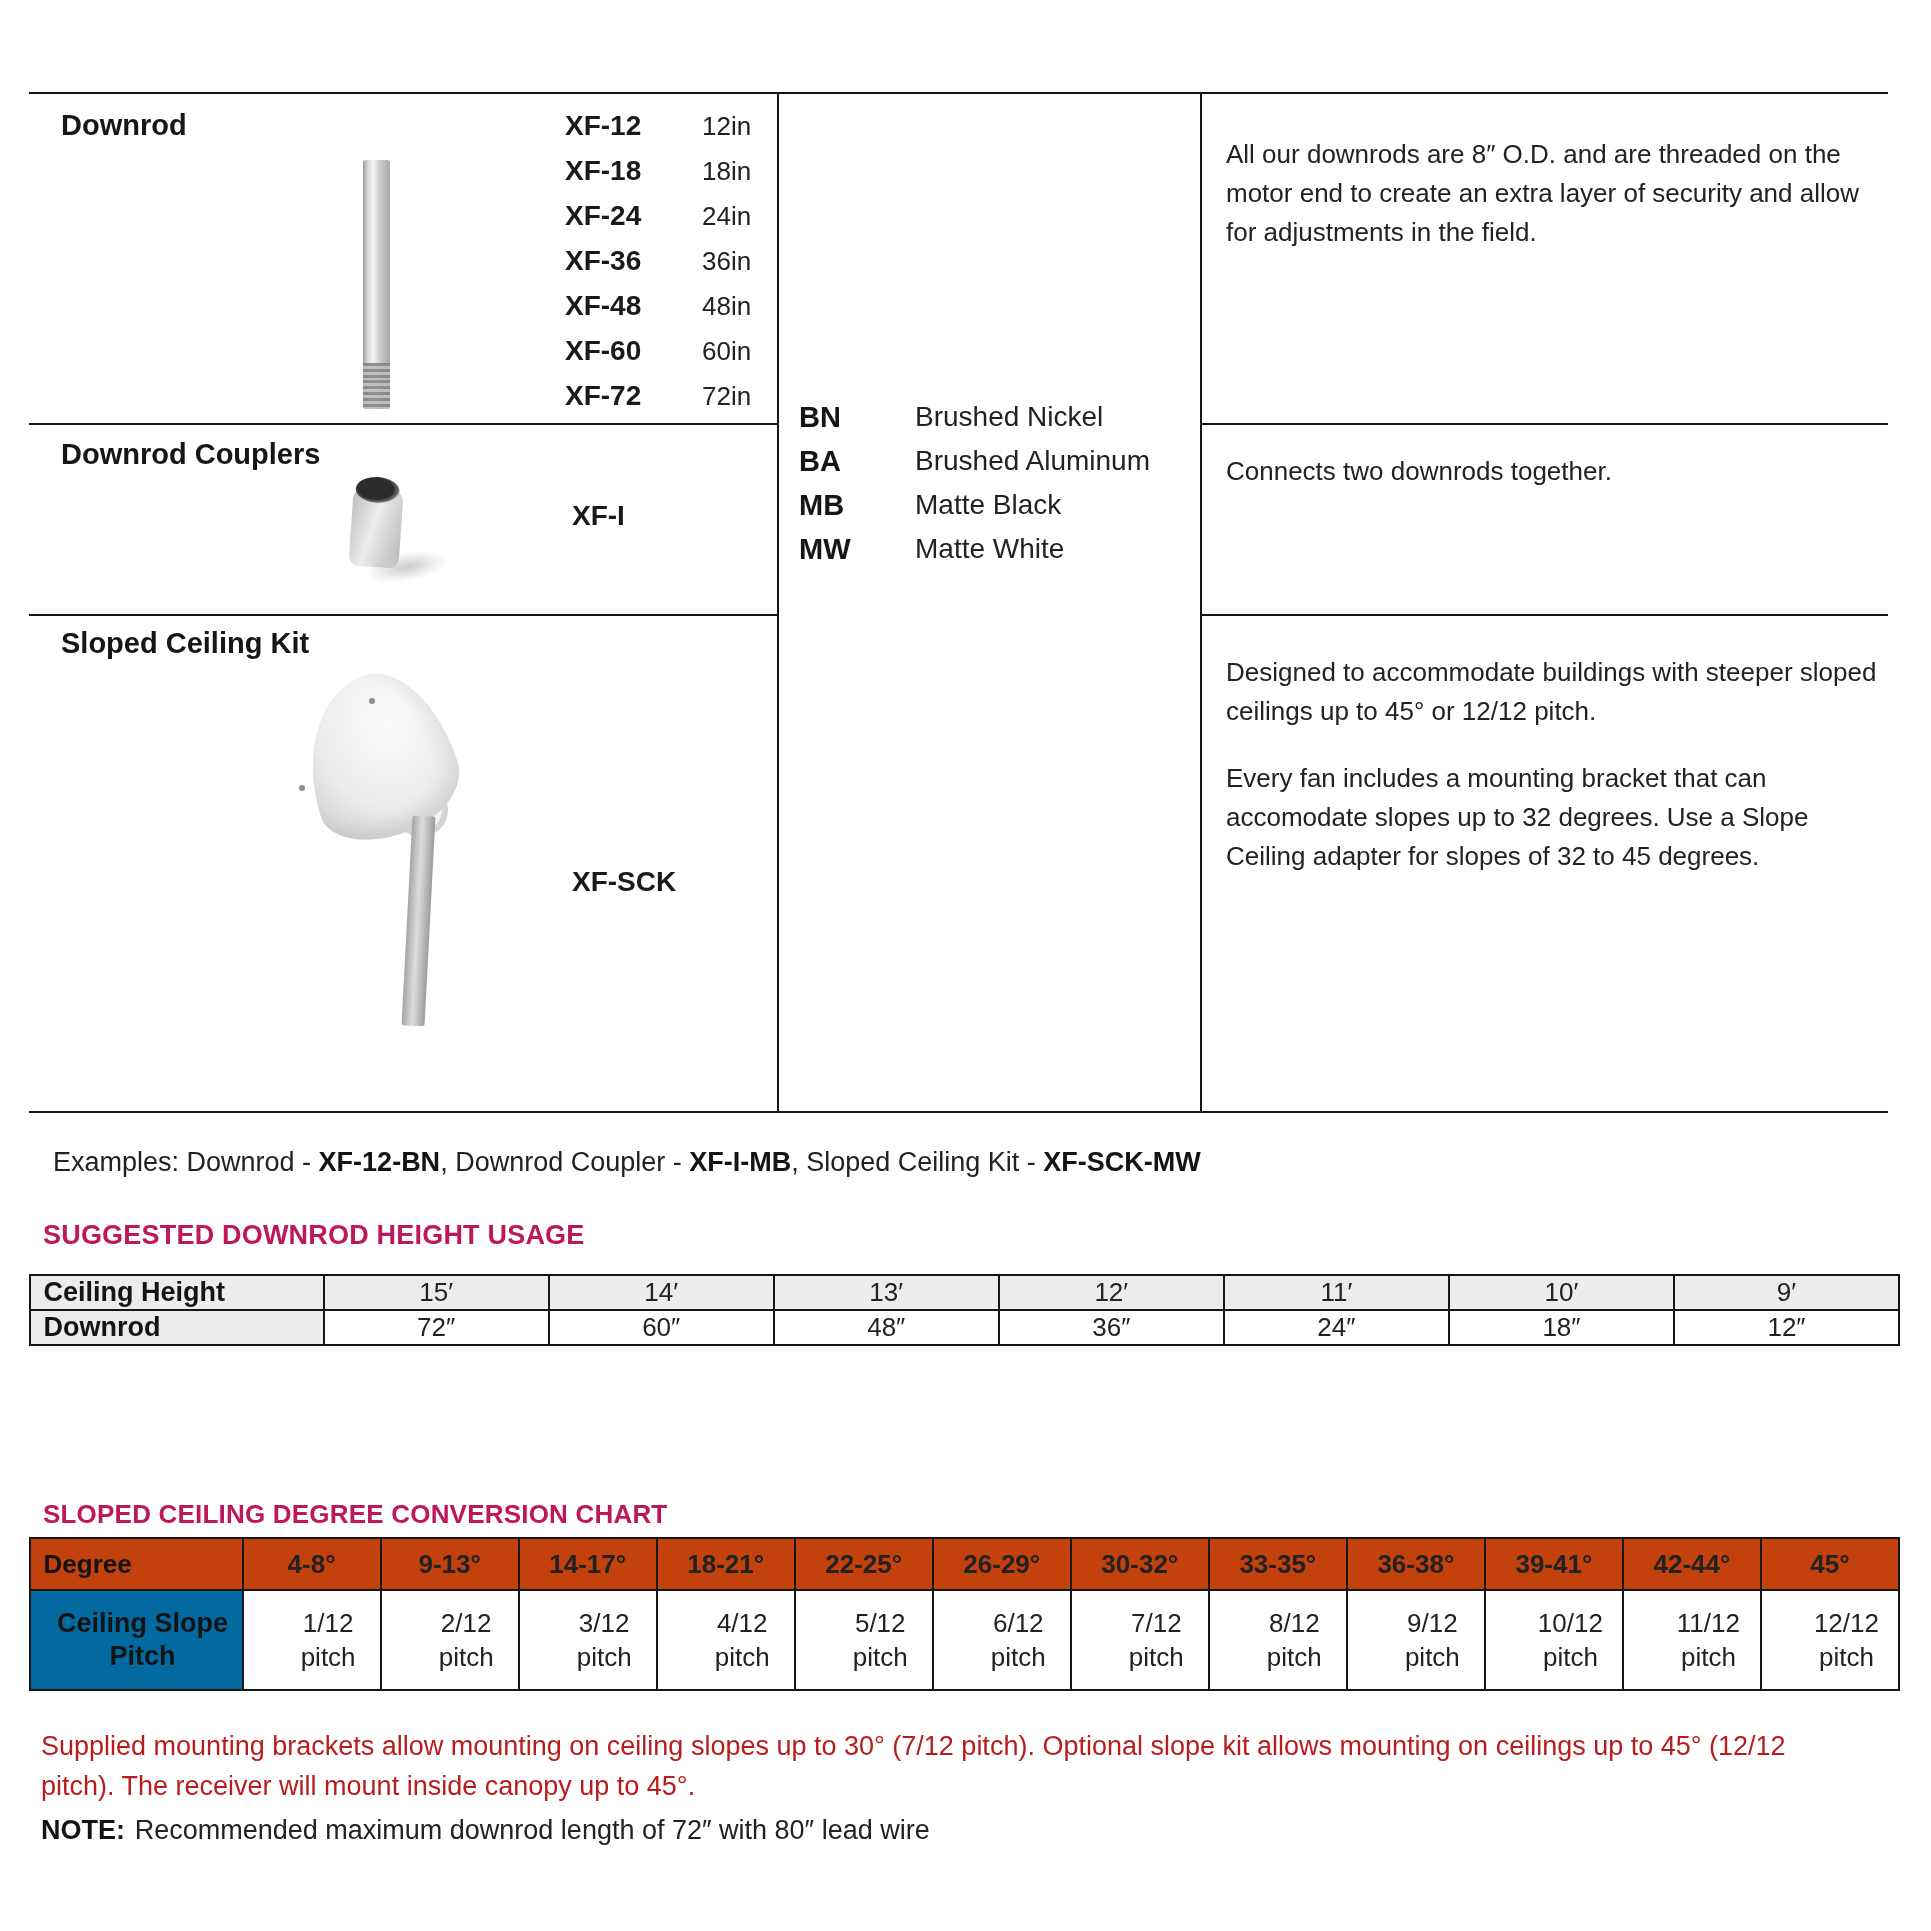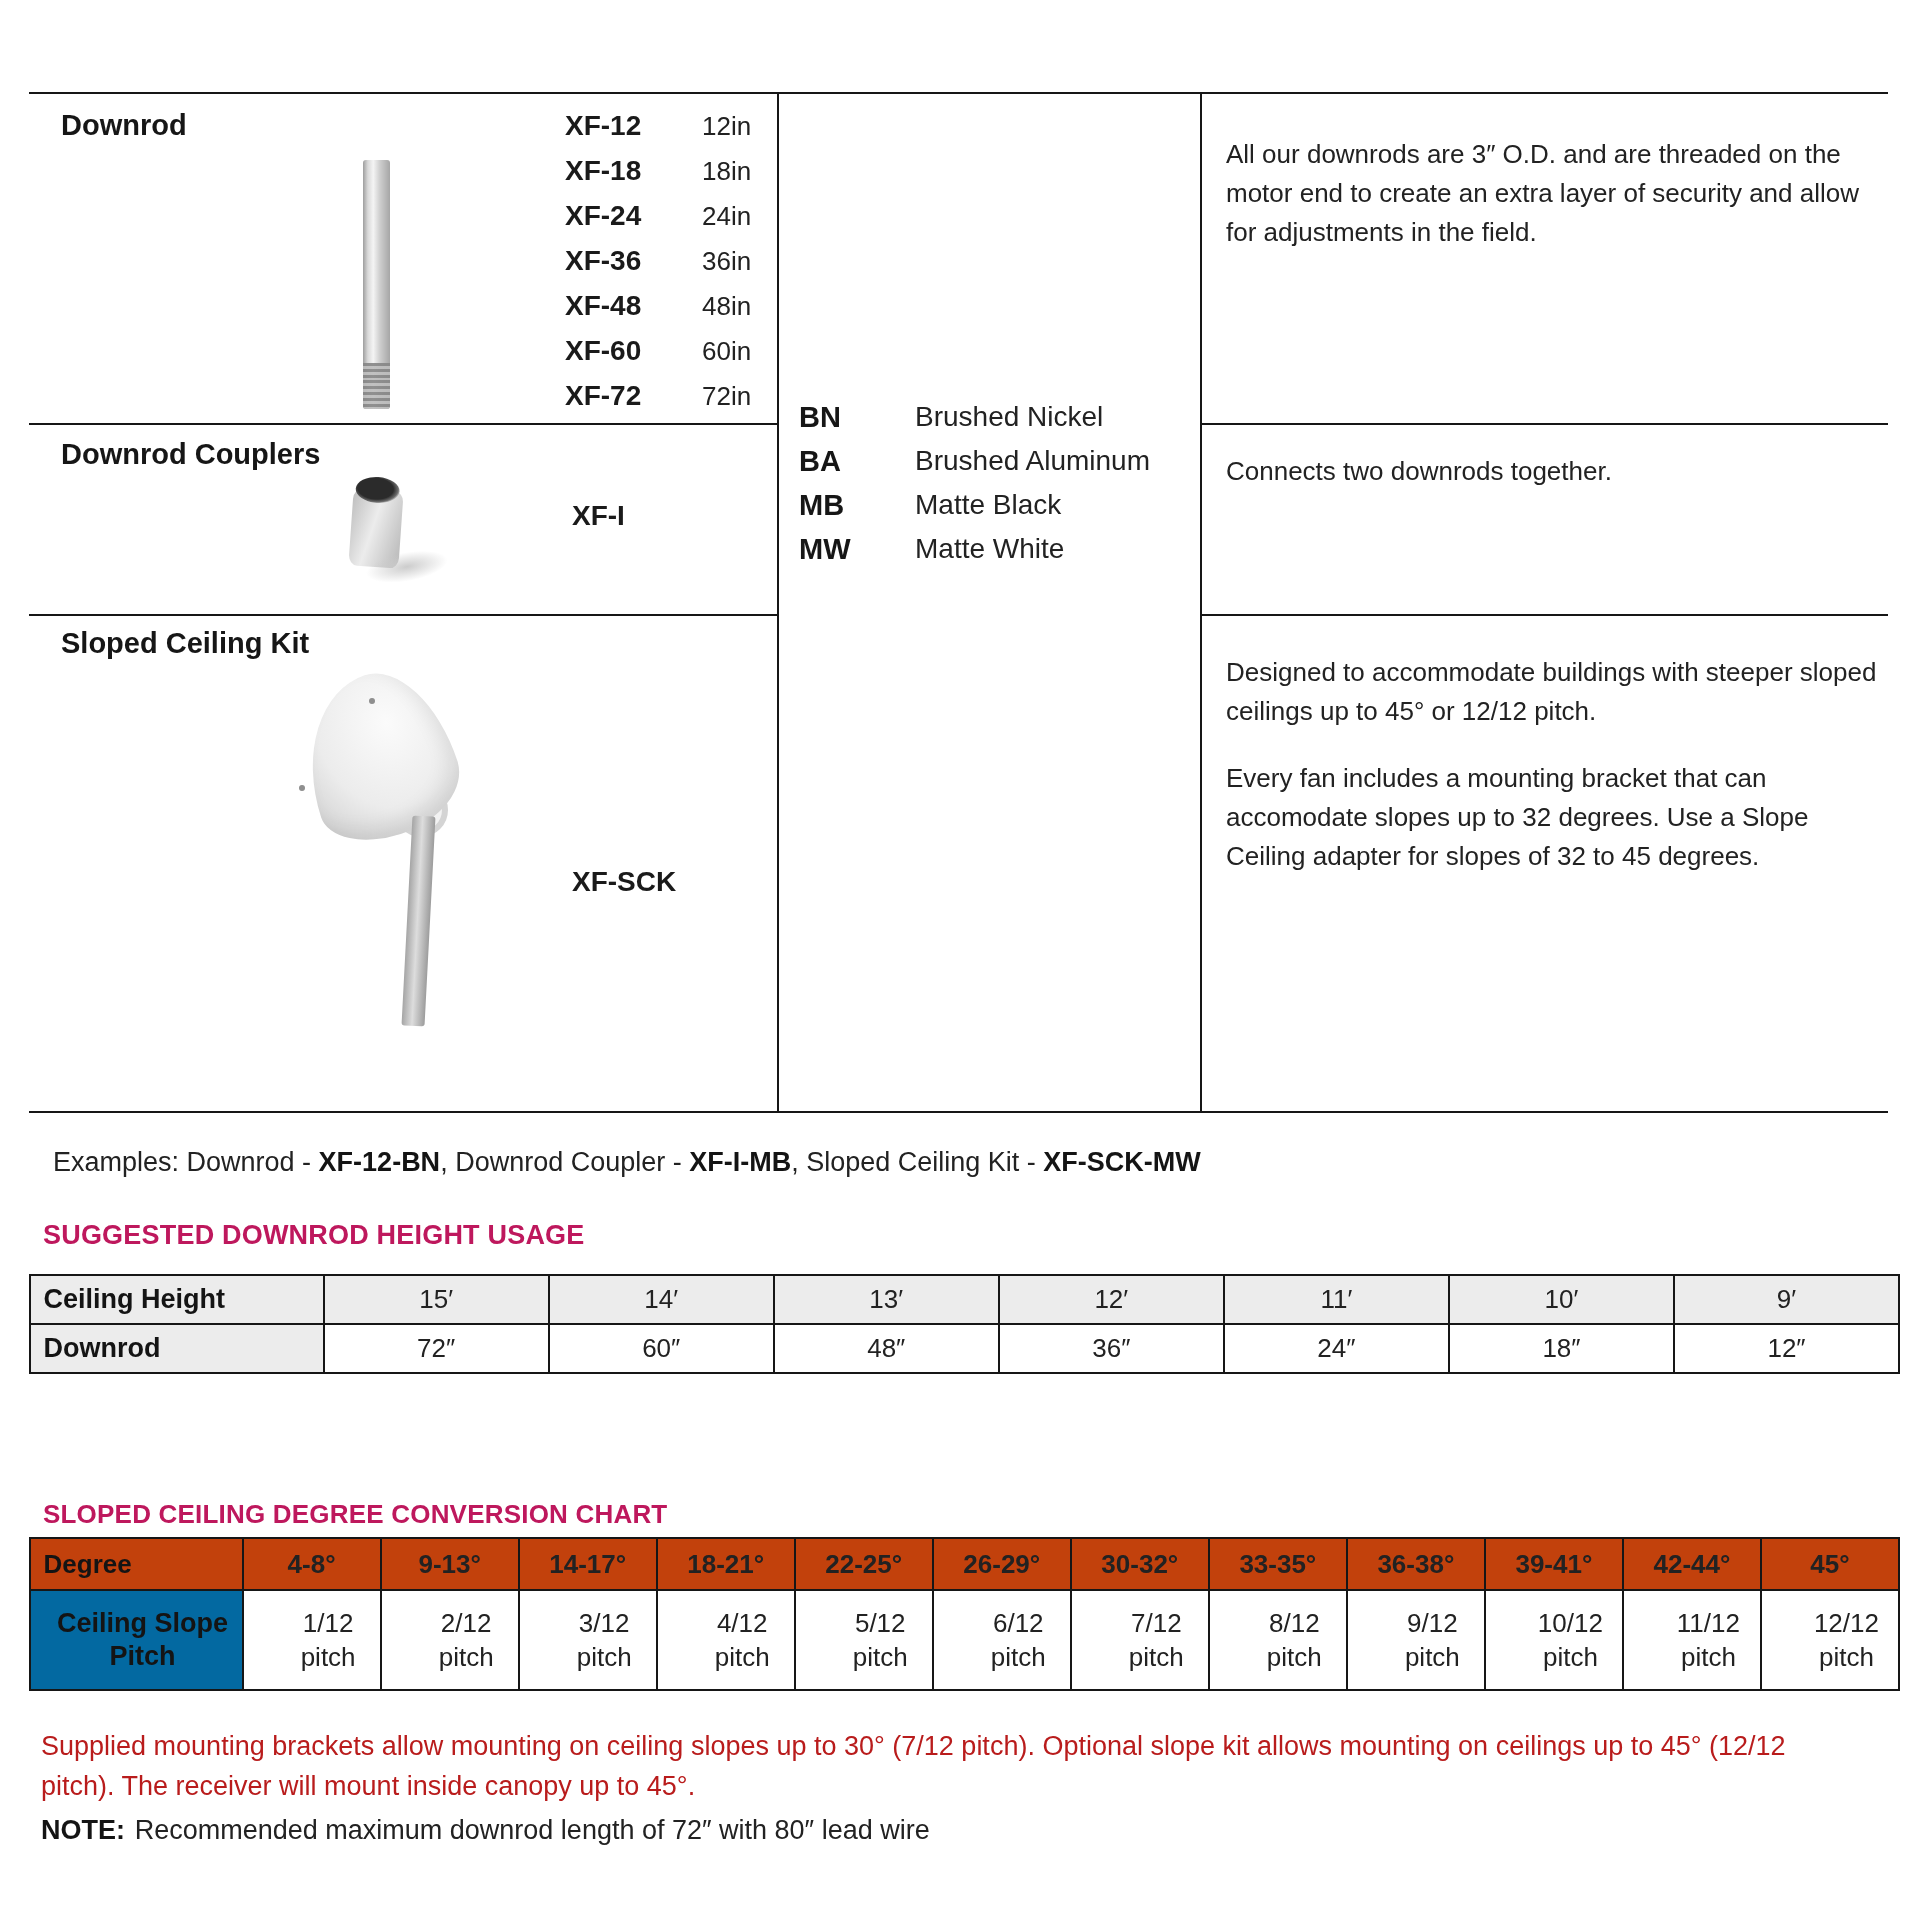--- a/index.html
+++ b/index.html
@@ -77,21 +77,21 @@
 
   
   .gtable{position:absolute;left:29px;width:1871px;border:2.9px solid #161616;box-sizing:border-box;background:#fff;}
   .gt-usage{top:1274px;}
   .gt-degree{top:1537px;}
   .grow{display:flex;}
   .grow + .grow{border-top:2.4px solid #161616;}
   .gcell{border-left:2.4px solid #161616;display:flex;align-items:center;justify-content:center;
     font-size:26px;color:#222;flex:1;text-align:center;}
   .gcell:first-child{border-left:none;justify-content:flex-start;padding-left:12.6px;font-weight:bold;color:#141414;}
-  .gt-usage .grow{height:47px;}
+  .gt-usage .grow{height:33px;}
   .gt-usage .gcell:first-child{flex:0 0 279px;font-size:27px;}
   .gt-usage .grow.shaded .gcell{background:#ececec;}
   .gt-usage .grow.half .gcell:first-child{background:#ececec;}
   .gt-degree .grow.head{height:50px;}
   .gt-degree .grow.body{height:98px;}
   .gt-degree .gcell:first-child{flex:0 0 198px;font-size:27px;line-height:33px;}
   .gt-degree .grow.head .gcell{background:#c2410c;font-weight:bold;font-size:26px;}
   .gt-degree .grow.body .gcell:first-child{background:#0369a1;}
   .pitch-cell{display:flex;flex-direction:column;justify-content:center;line-height:34px;padding-left:33px;}
 
@@ -117,21 +117,21 @@
     <div class="rod-img"></div>
     <div class="models">
       <div class="model-row"><span class="model-code">XF-12</span><span class="model-size">12in</span></div>
       <div class="model-row"><span class="model-code">XF-18</span><span class="model-size">18in</span></div>
       <div class="model-row"><span class="model-code">XF-24</span><span class="model-size">24in</span></div>
       <div class="model-row"><span class="model-code">XF-36</span><span class="model-size">36in</span></div>
       <div class="model-row"><span class="model-code">XF-48</span><span class="model-size">48in</span></div>
       <div class="model-row"><span class="model-code">XF-60</span><span class="model-size">60in</span></div>
       <div class="model-row"><span class="model-code">XF-72</span><span class="model-size">72in</span></div>
     </div>
-    <p class="desc d1">All our downrods are 3″ O.D. and are threaded on the motor end to create an extra layer of security and allow for adjustments in the field.</p>
+    <p class="desc d1">All our downrods are 8″ O.D. and are threaded on the motor end to create an extra layer of security and allow for adjustments in the field.</p>
 
     <div class="finishes">
       <div class="finish-row">
           <span class="finish-code">BN</span>
           <span class="finish-name">Brushed Nickel</span>
         </div>
       <div class="finish-row">
           <span class="finish-code">BA</span>
           <span class="finish-name">Brushed Aluminum</span>
         </div>

